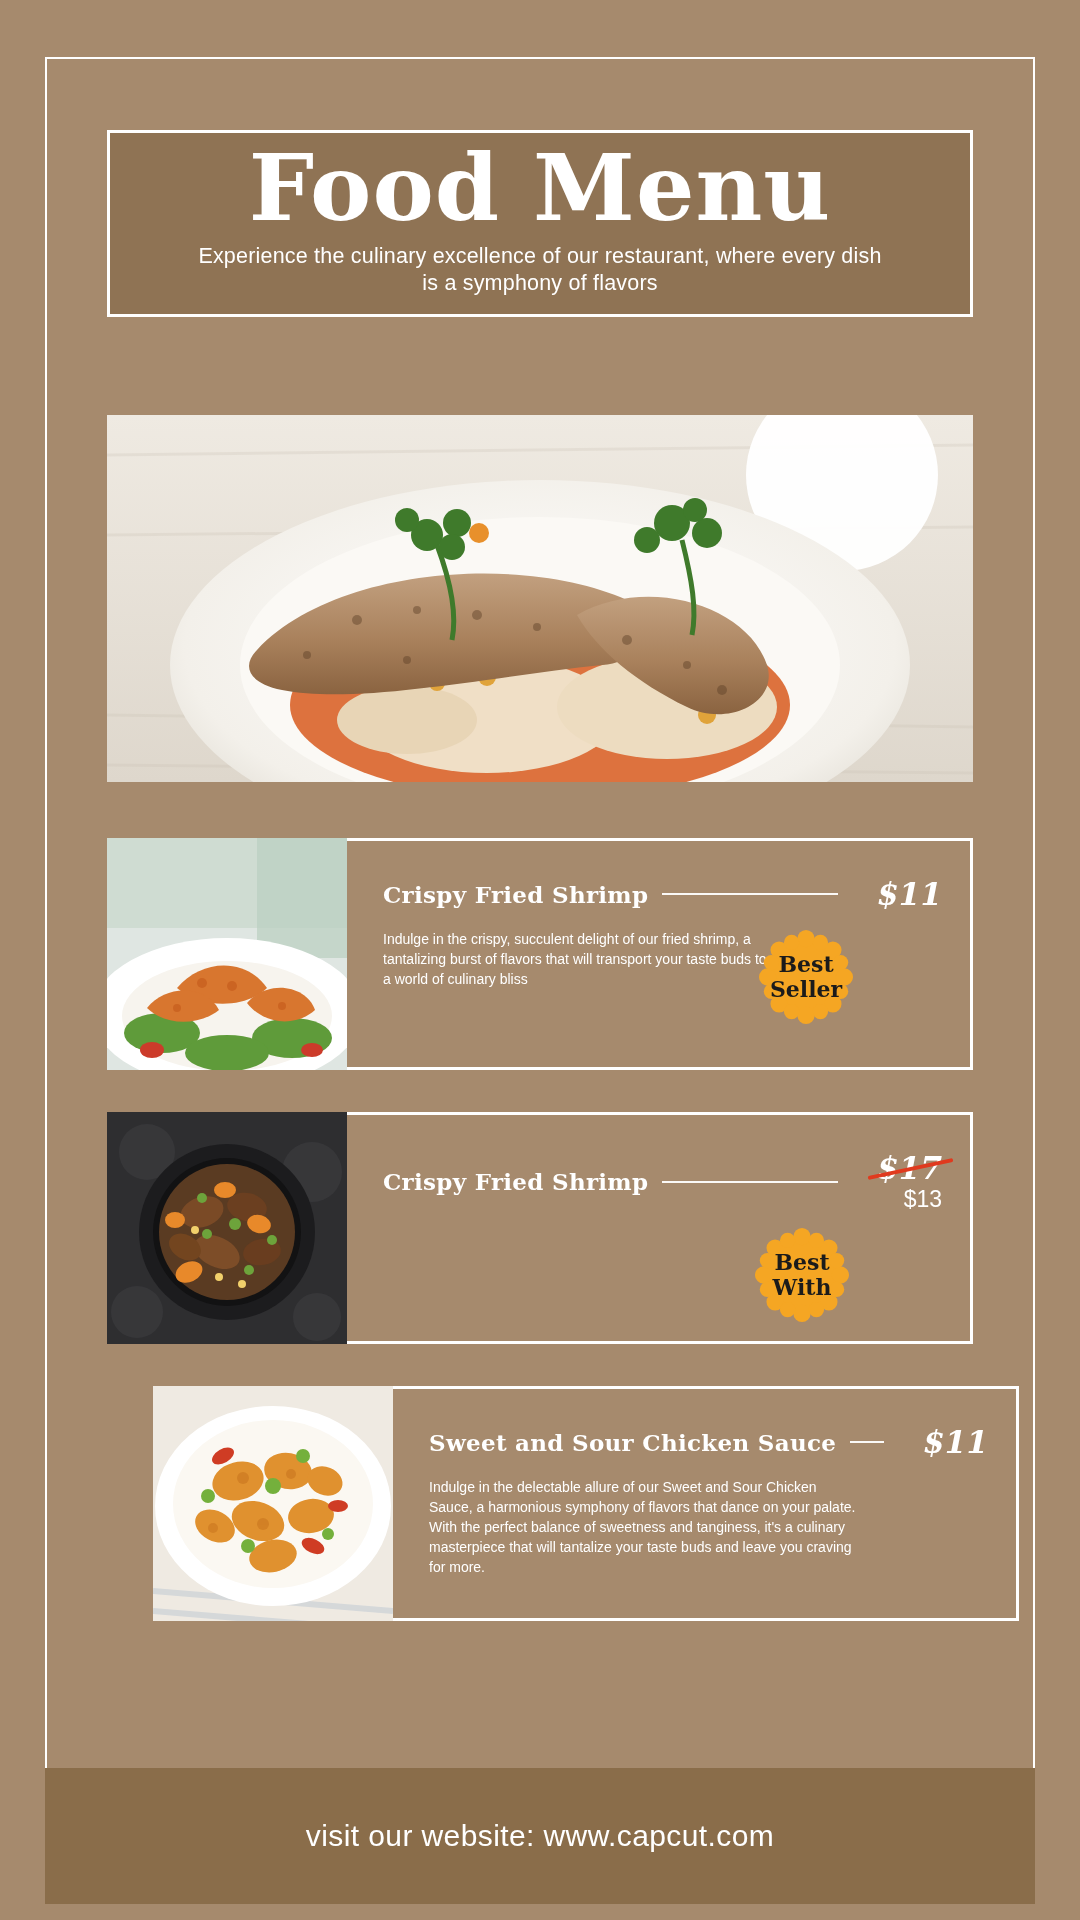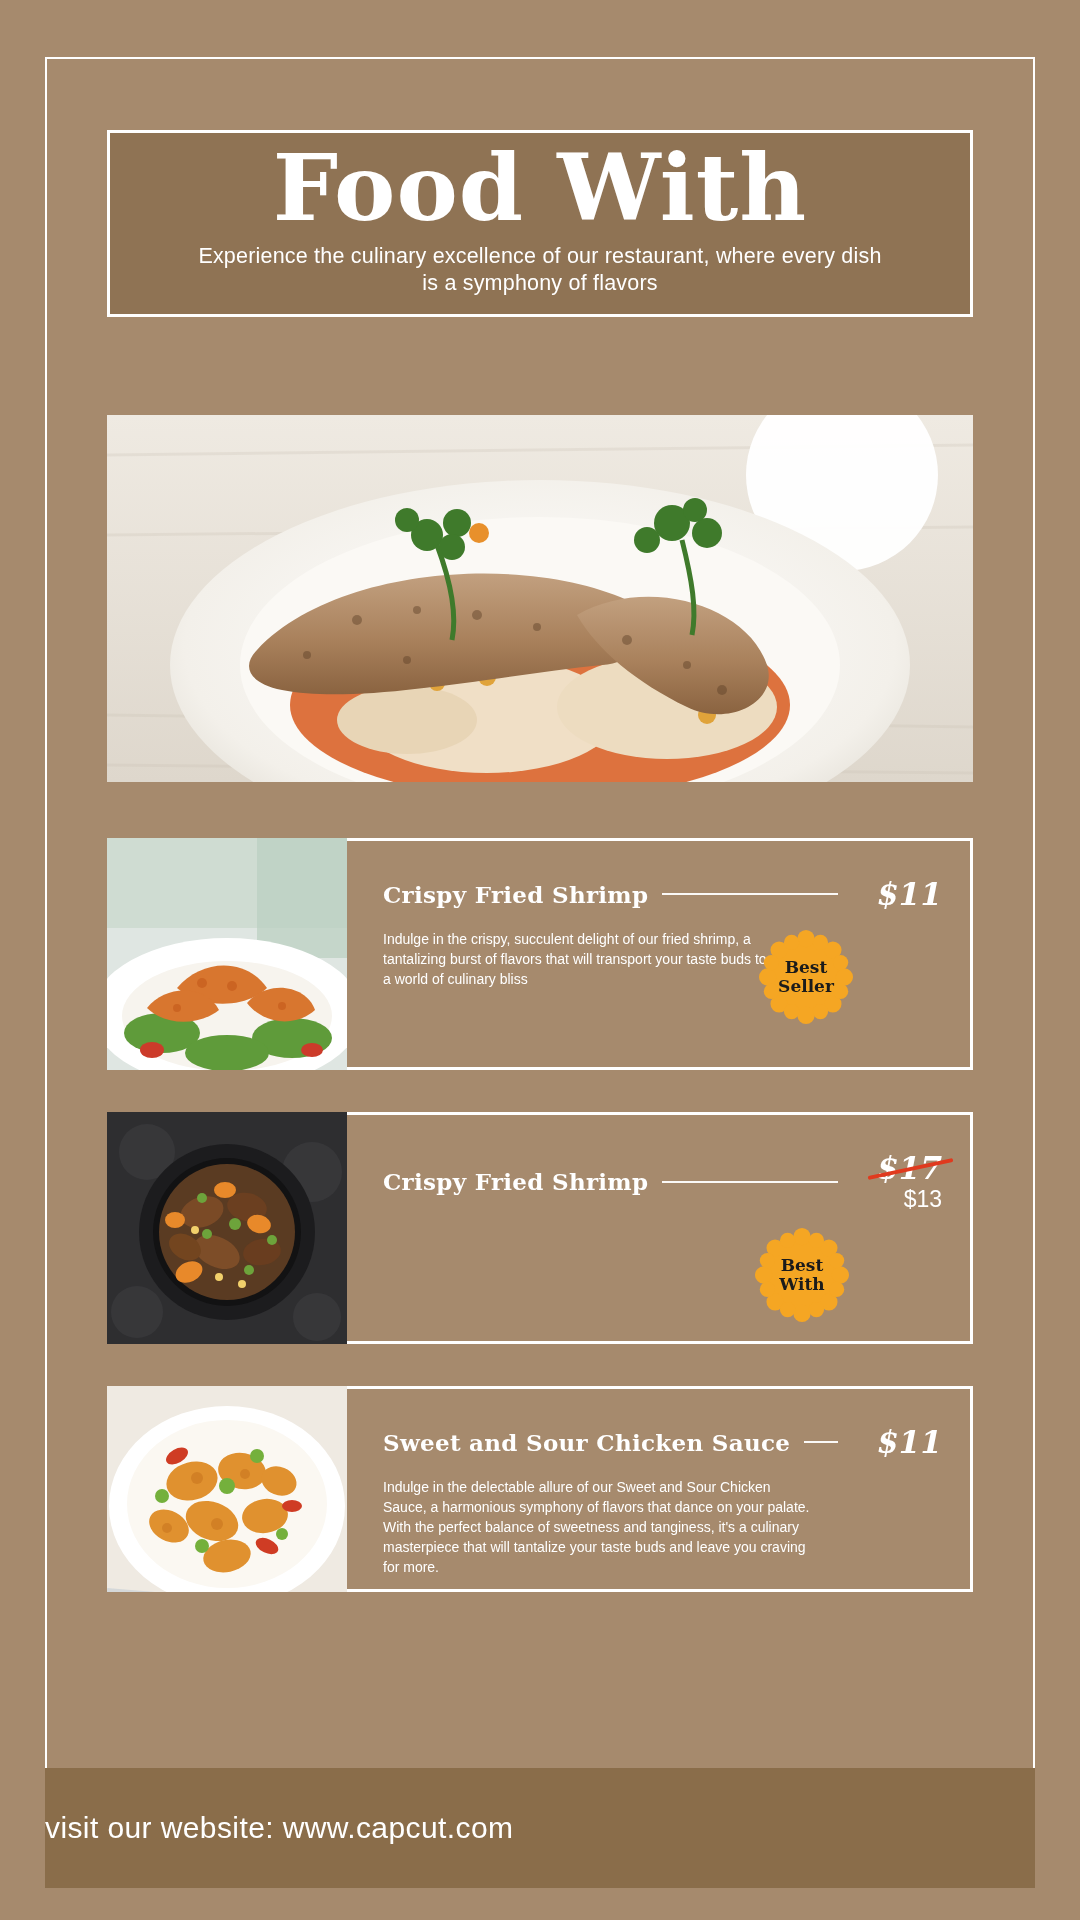--- a/index.html
+++ b/index.html
@@ -74,21 +74,21 @@
   
   .row {
     position: absolute;
     left: 107px;
     width: 866px;
     border: 3px solid #ffffff;
     background: transparent;
   }
   .row-1 { top: 838px; height: 232px; }
   .row-2 { top: 1112px; height: 232px; }
-  .row-3 { top: 1386px; height: 206px; }
+  .row-3 { top: 1386px; height: 235px; margin-left: 46px; }
 
   .row-thumb {
     position: absolute;
     left: -3px;
     top: -3px;
     width: 240px;
     height: calc(100% + 6px);
     overflow: hidden;
     background: #ccc;
   }
@@ -165,58 +165,59 @@
   .badge {
     position: absolute;
     width: 96px;
     height: 96px;
     display: flex;
     align-items: center;
     justify-content: center;
     text-align: center;
     color: #1b1b1b;
     font-weight: bold;
-    font-size: 17px;
+    font-size: 22px;
     line-height: 1.12;
     font-family: "DejaVu Serif", serif;
   }
   .badge .burst {
     position: absolute;
     inset: 0;
   }
   .badge span { position: relative; z-index: 2; }
   .badge-1 { right: 116px; top: 88px; }
   .badge-2 { right: 120px; top: 112px; }
 
   
   .footer {
     position: absolute;
     left: 45px;
     top: 1768px;
     width: 990px;
-    height: 120px;
+    height: 136px;
     background: #8a6d4a;
     display: flex;
     align-items: center;
+    justify-content: center;
   }
   .footer-text {
     font-size: 30px;
     color: #ffffff;
     letter-spacing: 0.4px;
   }
 </style>
 </head>
 <body>
 
 <div class="poster">
 
   <div class="outer-frame"></div>
 
   <div class="header-block">
-    <div class="title">Food With</div>
+    <div class="title">Food Menu</div>
     <div class="subtitle">Experience the culinary excellence of our restaurant, where every dish is a symphony of flavors</div>
   </div>
 
   <div class="hero">
     <svg class="hero-art" viewBox="0 0 866 367" preserveAspectRatio="xMidYMid slice">
       <defs>
         <linearGradient id="bgw" x1="0" y1="0" x2="0" y2="1">
           <stop offset="0%" stop-color="#efeae2"></stop>
           <stop offset="100%" stop-color="#ded7cc"></stop>
         </linearGradient>

